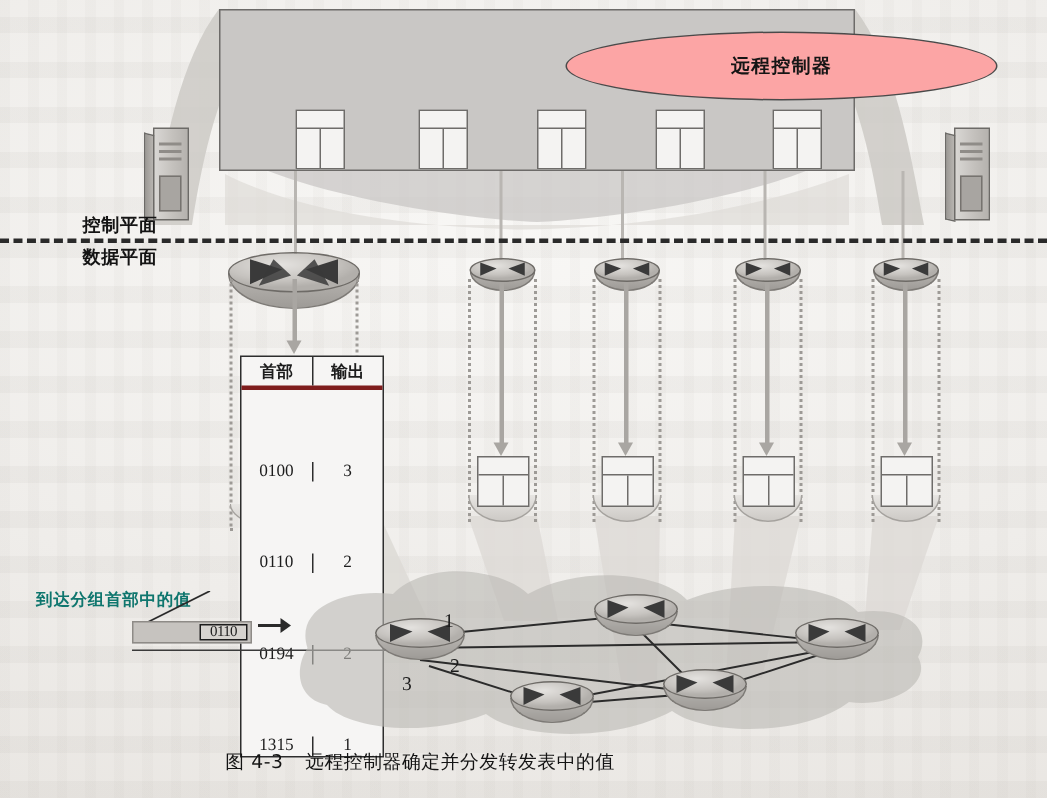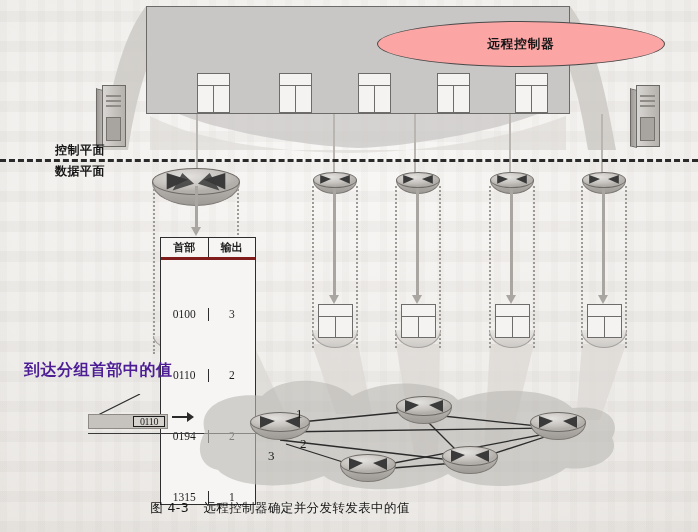--- a/index.html
+++ b/index.html
@@ -267,26 +267,26 @@
     line-height: 13px;
   }
   .fwd-table .row div:first-child {
     border-right: 1px solid #2d2d2d;
   }
 
   
   .pkt-label {
     position: absolute;
     left: 24px;
-    top: 360px;
+    top: 392px;
     font-family: "DejaVu Sans", sans-serif;
-    font-size: 16px;
+    font-size: 11px;
     font-weight: bold;
     letter-spacing: 0.5px;
-    color: #4c1d95;
+    color: #0f766e;
   }
   .pkt-leader {
     position: absolute;
     left: 96px;
     top: 394px;
     width: 46px;
     height: 22px;
     pointer-events: none;
   }
   .packet {

